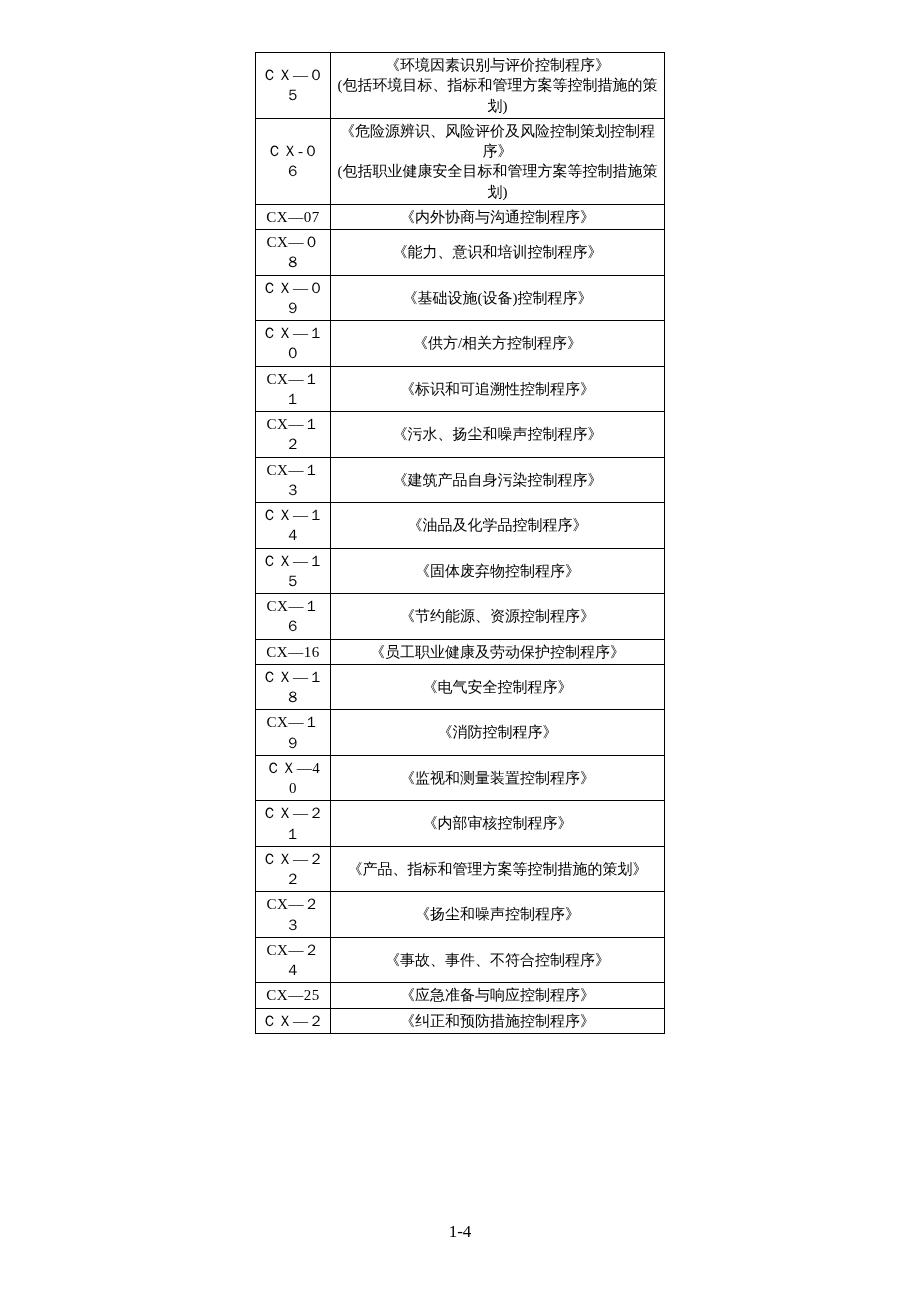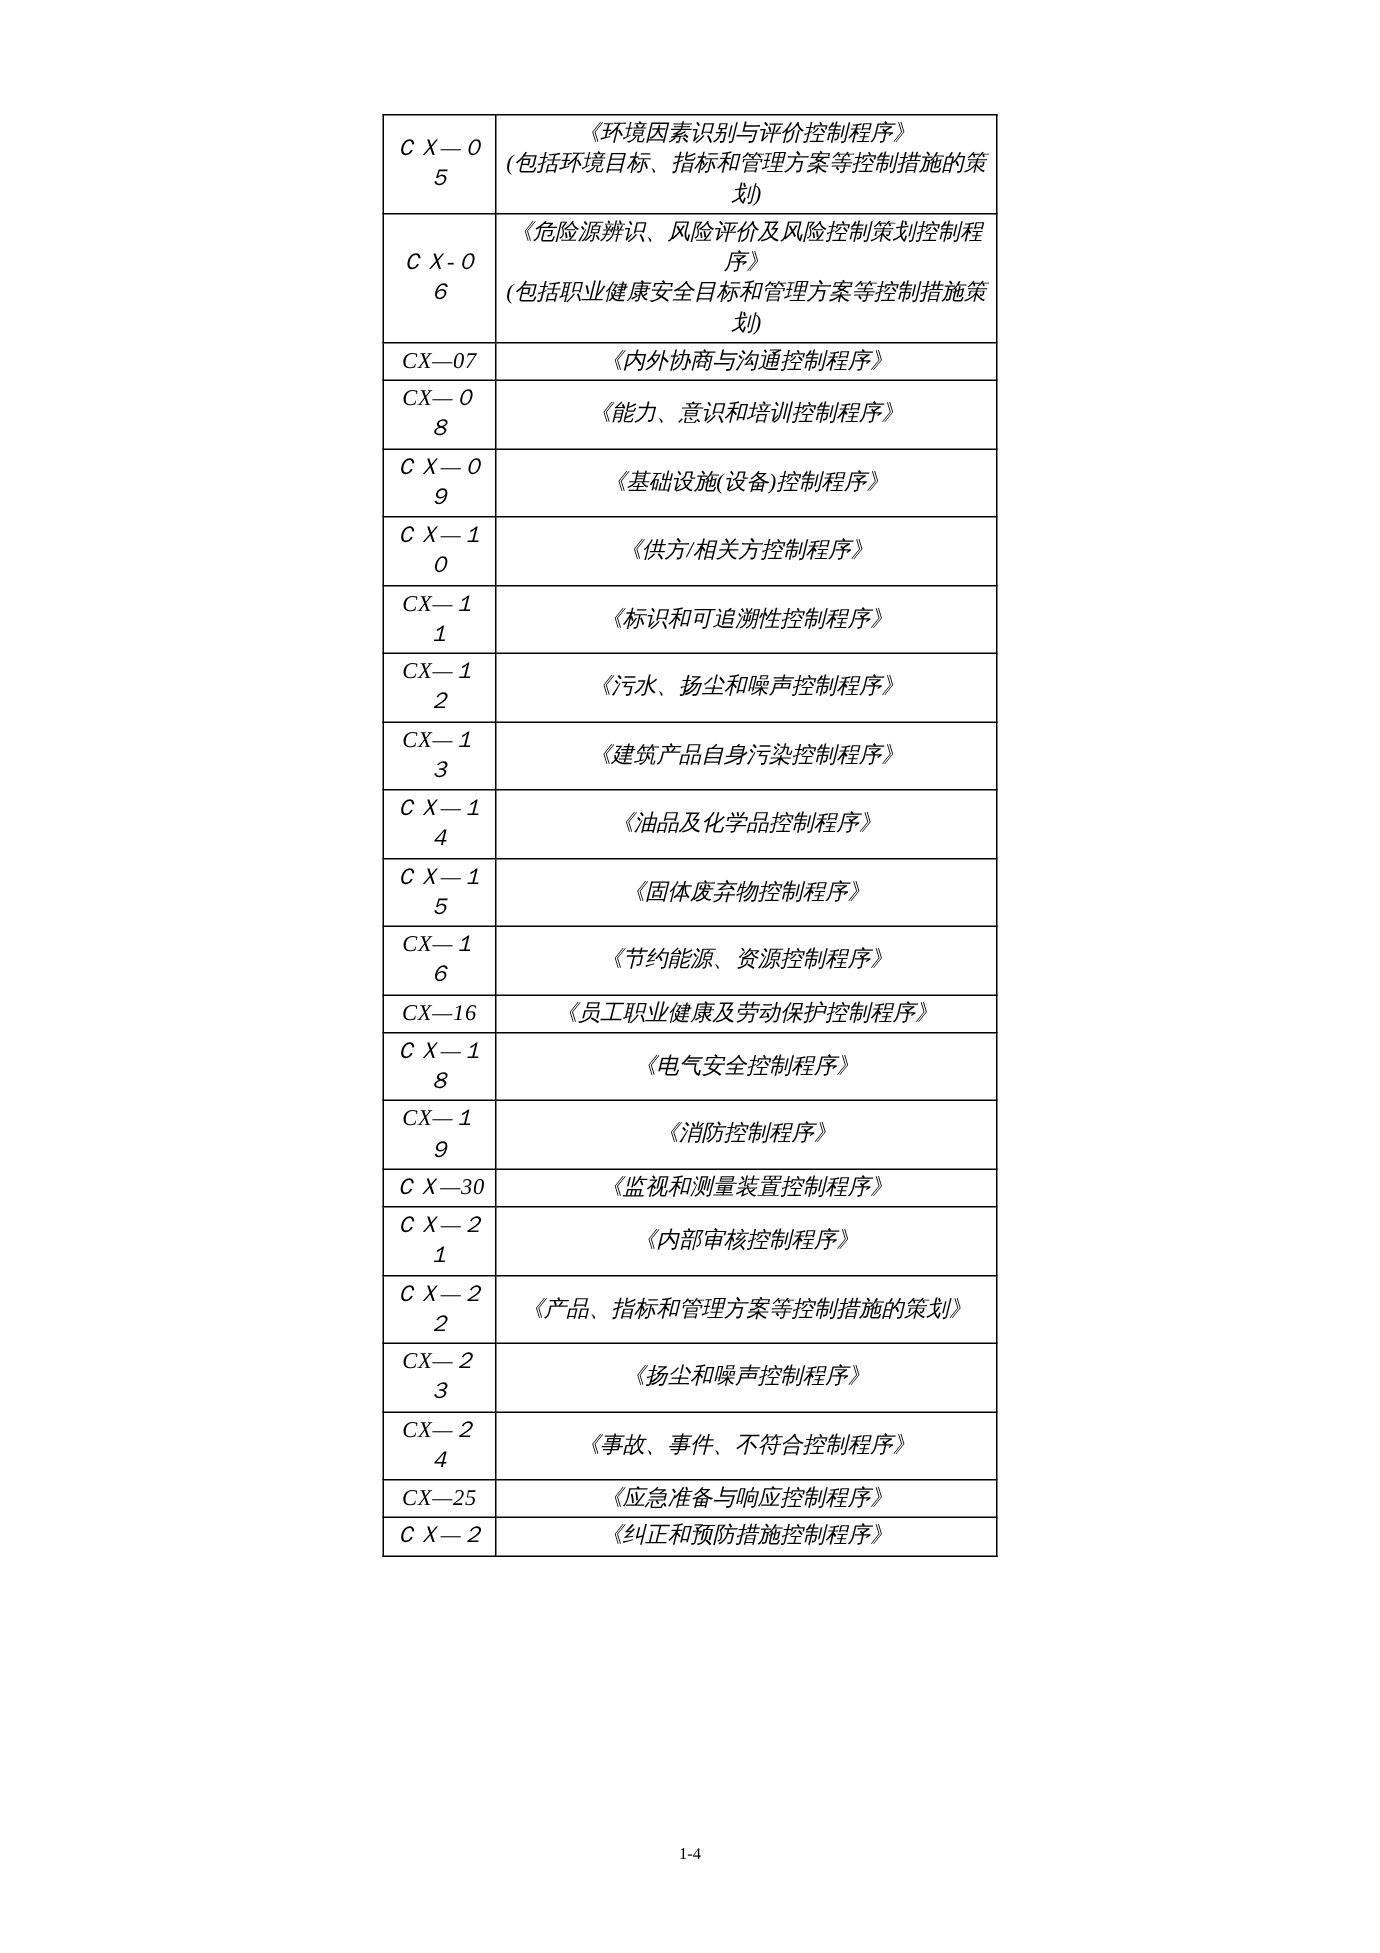--- a/index.html
+++ b/index.html
@@ -7,22 +7,21 @@
     padding: 0;
     background: #ffffff;
     font-family: "SimSun", "宋体", serif;
     font-size: 15px;
     color: #000;
     width: 920px;
     height: 1302px;
     position: relative;
   }
   .page {
-    padding: 76px 255px 0 255px;
-    font-style: italic;
+    padding: 52px 255px 0 255px;
   }
   table {
     border-collapse: collapse;
     width: 100%;
     table-layout: fixed;
   }
   td {
     border: 1px solid #000;
     padding: 2px 6px;
     vertical-align: middle;
@@ -36,21 +35,21 @@
   }
   td.desc {
     text-align: center;
   }
   .footer {
     position: absolute;
     bottom: 60px;
     left: 0;
     right: 0;
     text-align: center;
-    font-size: 11px;
+    font-size: 17px;
     font-family: "Times New Roman", serif;
   }
 </style>
 </head>
 <body>
 
 <div class="page">
   <table>
     <tbody>
         <tr>
@@ -107,21 +106,21 @@
         </tr>
         <tr>
           <td class="code">ＣＸ—１８</td>
           <td class="desc">《电气安全控制程序》</td>
         </tr>
         <tr>
           <td class="code">CX—１９</td>
           <td class="desc">《消防控制程序》</td>
         </tr>
         <tr>
-          <td class="code">ＣＸ—30</td>
+          <td class="code">ＣＸ—40</td>
           <td class="desc">《监视和测量装置控制程序》</td>
         </tr>
         <tr>
           <td class="code">ＣＸ—２１</td>
           <td class="desc">《内部审核控制程序》</td>
         </tr>
         <tr>
           <td class="code">ＣＸ—２２</td>
           <td class="desc">《产品、指标和管理方案等控制措施的策划》</td>
         </tr>

